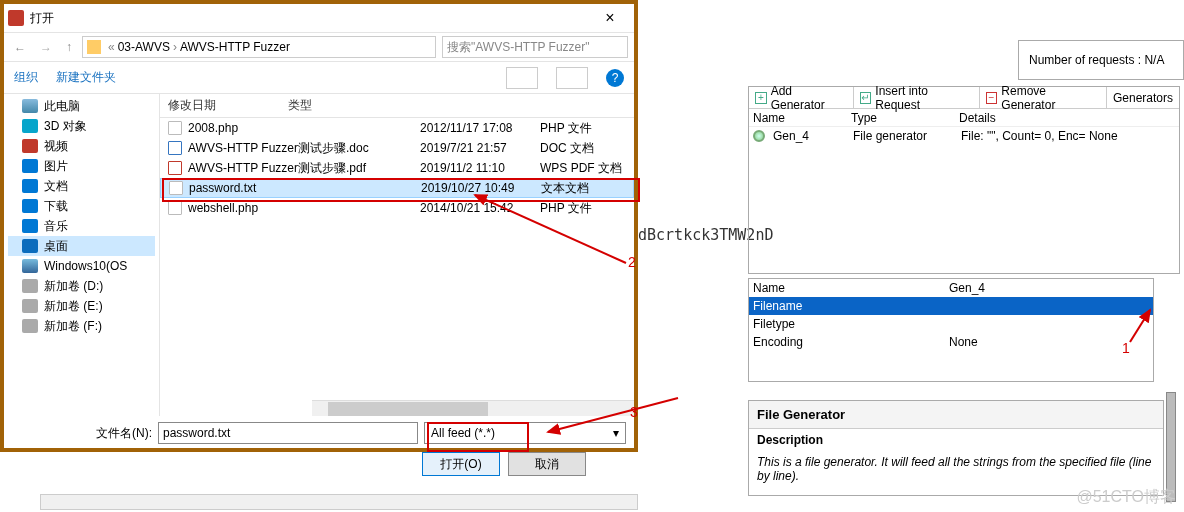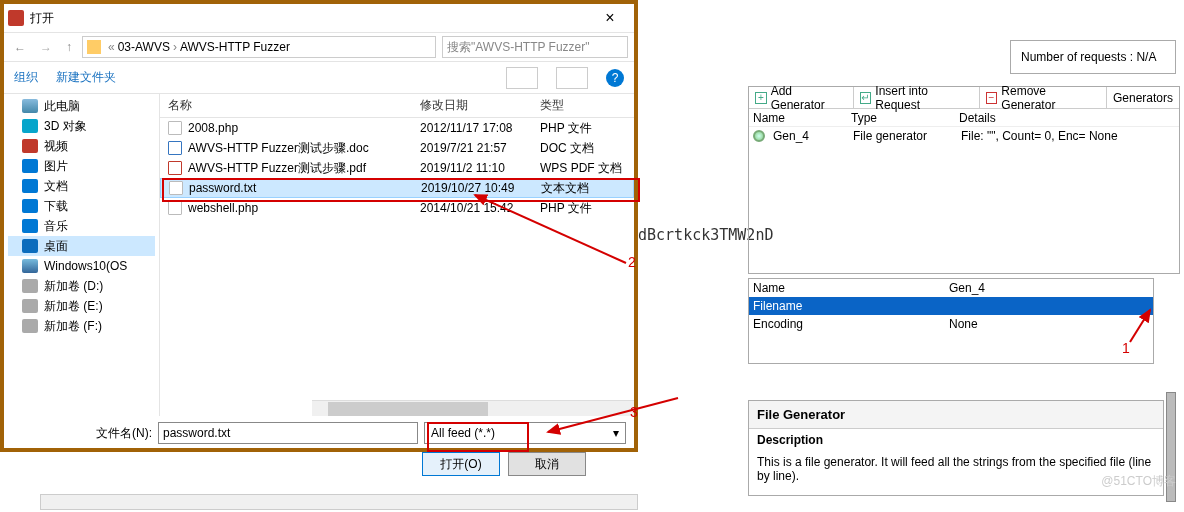--- a/index.html
+++ b/index.html
@@ -56,21 +56,21 @@
 .fname-row input { width: 260px; height: 22px; border: 1px solid #888; padding: 0 4px; }
 .filter-sel { flex: 1; height: 22px; border: 1px solid #888; display: flex; align-items: center; padding: 0 6px; }
 .btn-row { display: flex; justify-content: flex-end; gap: 8px; padding-right: 40px; }
 .btn { width: 78px; height: 24px; border: 1px solid #888; background: #e1e1e1; text-align: center; line-height: 22px; }
 .btn.primary { border: 1px solid #0078d4; background: #e5f1fb; }
 .arrow { position: absolute; pointer-events: none; }
 .arrow-line { stroke: #d40000; stroke-width: 2; fill: none; }
 .arrow-head { fill: #d40000; }
 .ann-num { position: absolute; color: #d40000; font-size: 14px; }
 .right-panel { position: absolute; left: 638px; top: 0; right: 0; height: 512px; }
-.reqbar { position: absolute; top: 40px; right: 8px; height: 34px; border: 1px solid #aaa; background: #fff; padding: 0 10px; display: flex; align-items: center; width: 166px; }
+.reqbar { position: absolute; top: 40px; right: 0; height: 40px; border: 1px solid #aaa; background: #fff; padding: 0 10px; display: flex; align-items: center; width: 166px; }
 .gen-zone { position: absolute; left: 110px; top: 86px; right: 4px; border: 1px solid #aaa; }
 .gen-tool { display: flex; align-items: center; border-bottom: 1px solid #ccc; height: 22px; }
 .gen-btn { display: flex; align-items: center; gap: 4px; padding: 0 6px; border-right: 1px solid #ccc; height: 100%; }
 .gi { width: 12px; height: 12px; border: 1px solid #4a8; background: #fff; color: #4a8; font-size: 10px; line-height: 10px; text-align: center; }
 .gi.rm { border-color: #c33; color: #c33; }
 .gen-btn.last { border-right: none; margin-left: auto; }
 .gen-header { display: flex; background: #fff; border-bottom: 1px solid #eee; height: 18px; align-items: center; }
 .gh1 { width: 98px; padding-left: 4px; }
 .gh2 { width: 108px; padding-left: 4px; }
 .gh3 { flex: 1; padding-left: 4px; }
@@ -79,24 +79,24 @@
 .gen-blank { height: 128px; }
 .prop-zone { position: absolute; left: 110px; top: 278px; right: 30px; border: 1px solid #aaa; }
 .prop-header { display: flex; height: 18px; align-items: center; }
 .ph1 { width: 196px; padding-left: 4px; }
 .ph2 { flex: 1; padding-left: 4px; }
 .prow { display: flex; height: 18px; align-items: center; }
 .prow.sel { background: #0A64C6; color: #fff; }
 .fg-zone { position: absolute; left: 110px; top: 400px; right: 20px; border: 1px solid #aaa; }
 .fg-title { font-weight: bold; padding: 6px 8px; background: #f4f4f4; border-bottom: 1px solid #ccc; font-size: 13px; }
 .fg-sub { font-weight: bold; padding: 4px 8px; }
-.fg-body { padding: 4px 8px 12px; }
+.fg-body { padding: 4px 8px 12px; font-style: italic; }
 .snip { position: absolute; left: 638px; top: 226px; font-family: monospace; font-size: 15px; color: #333; }
 .scrollv { position: absolute; right: 8px; top: 392px; width: 10px; height: 110px; background: #bbb; border: 1px solid #888; }
-.watermark { position: absolute; right: 8px; bottom: 22px; color: #ccc; font-size: 12px; }
+.watermark { position: absolute; right: 8px; bottom: 4px; color: #ccc; font-size: 16px; }
 .bottom-scroll { position: absolute; left: 40px; top: 494px; width: 598px; height: 16px; background: #f0f0f0; border: 1px solid #ccc; }
 </style>
 </head>
 <body>
 
 <div class="left-panel">
   <div class="titlebar">
     <div class="icon"></div>
     <div class="title">打开</div>
     <div class="close">×</div>
@@ -170,21 +170,20 @@
           <span class="sb-ico ico-drv"></span>
           <span>新加卷 (E:)</span>
         </div>
         <div class="sb-item">
           <span class="sb-ico ico-drv"></span>
           <span>新加卷 (F:)</span>
         </div>
       </div>
     <div class="filepane">
       <div class="fh">
-        <div class="c-name">名称</div>
         <div class="c-date">修改日期</div>
         <div class="c-type">类型</div>
       </div>
       <div id="flist">
           <div class="frow">
             <div class="c-name"><span class="fico file"></span><span>2008.php</span></div>
             <div class="c-date">2012/11/17 17:08</div>
             <div class="c-type">PHP 文件</div>
           </div>
           <div class="frow">
@@ -273,20 +272,24 @@
   </div>
 
   <div class="prop-zone">
     <div class="prop-header">
       <div class="ph1">Name</div>
       <div class="ph2">Gen_4</div>
     </div>
     <div id="plist">
         <div class="prow sel">
           <div class="ph1">Filename</div>
+          <div class="ph2"></div>
+        </div>
+        <div class="prow">
+          <div class="ph1">Filetype</div>
           <div class="ph2"></div>
         </div>
         <div class="prow">
           <div class="ph1">Encoding</div>
           <div class="ph2">None</div>
         </div>
       </div>
     <div style="height:30px"></div>
   </div>
 

